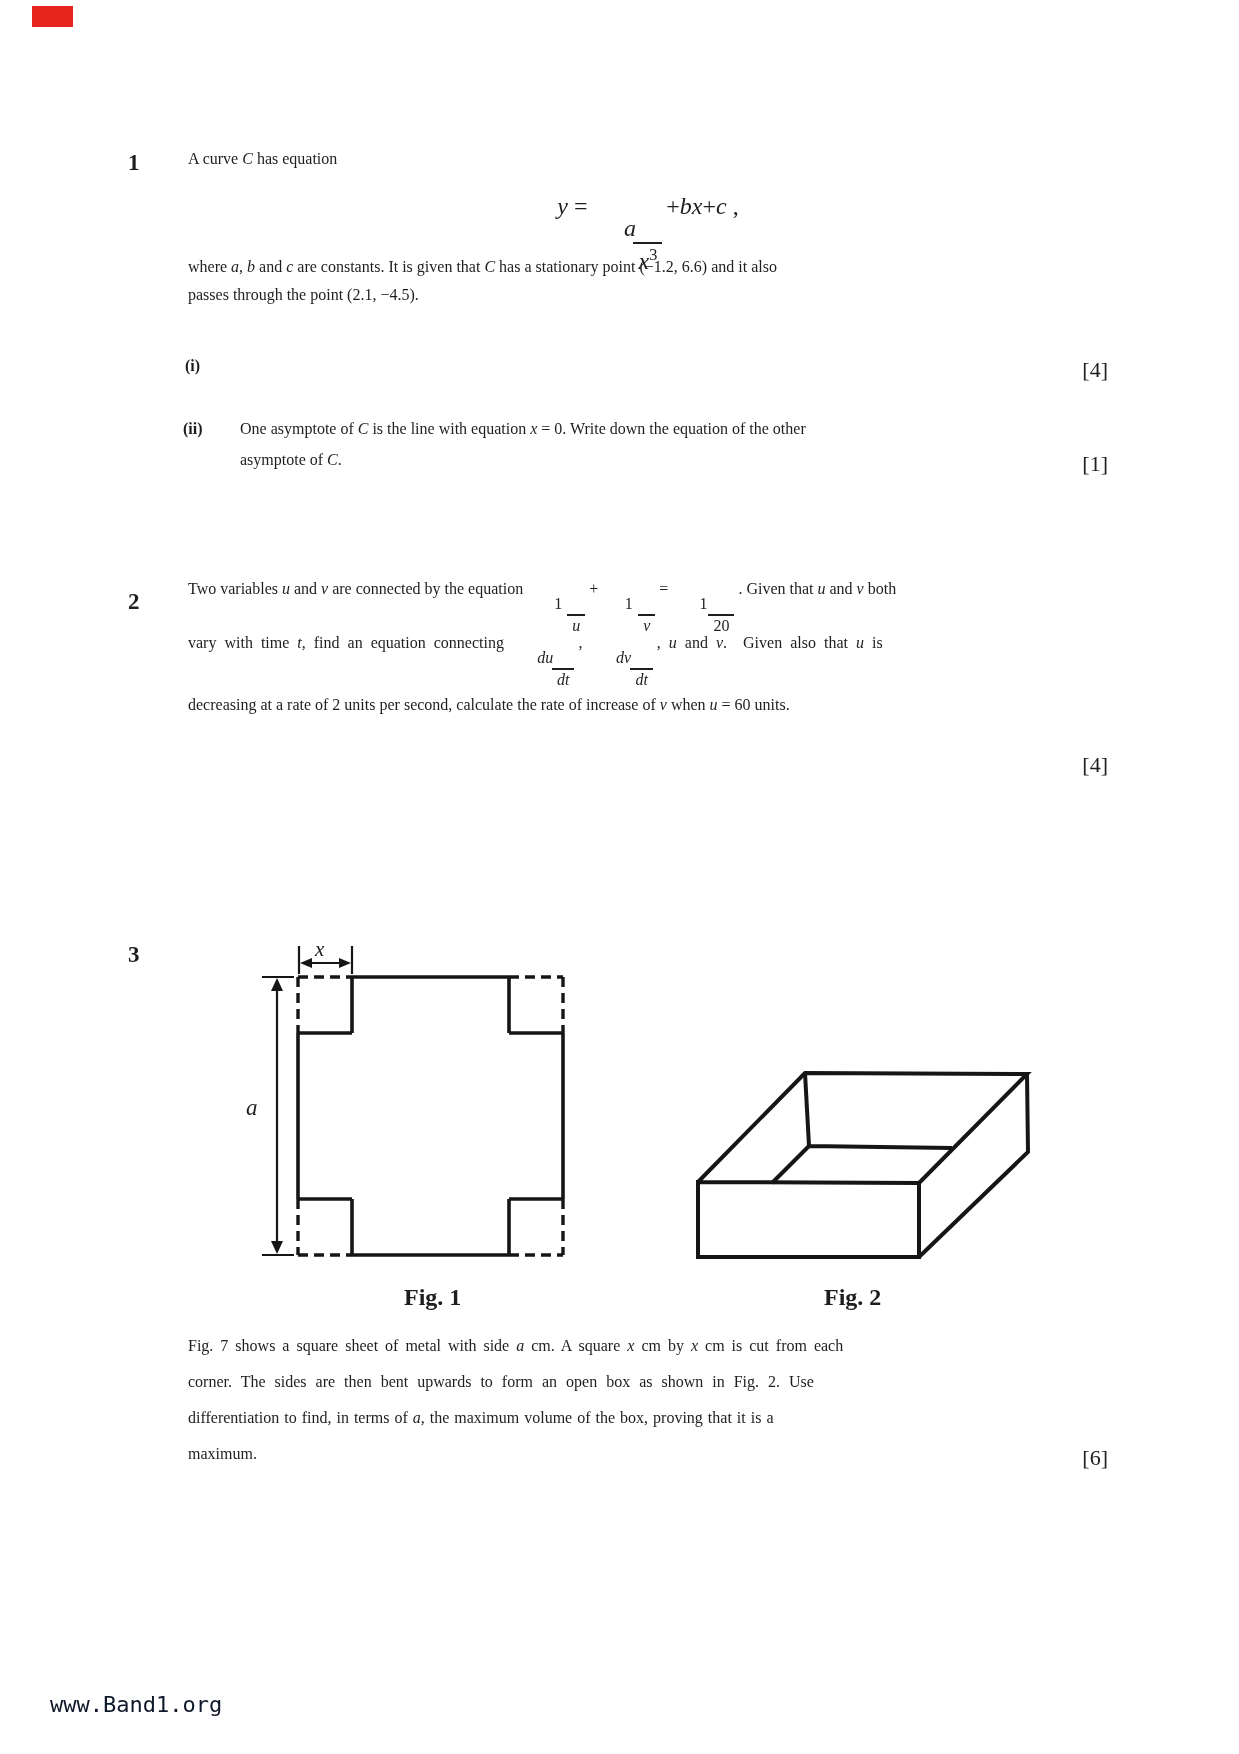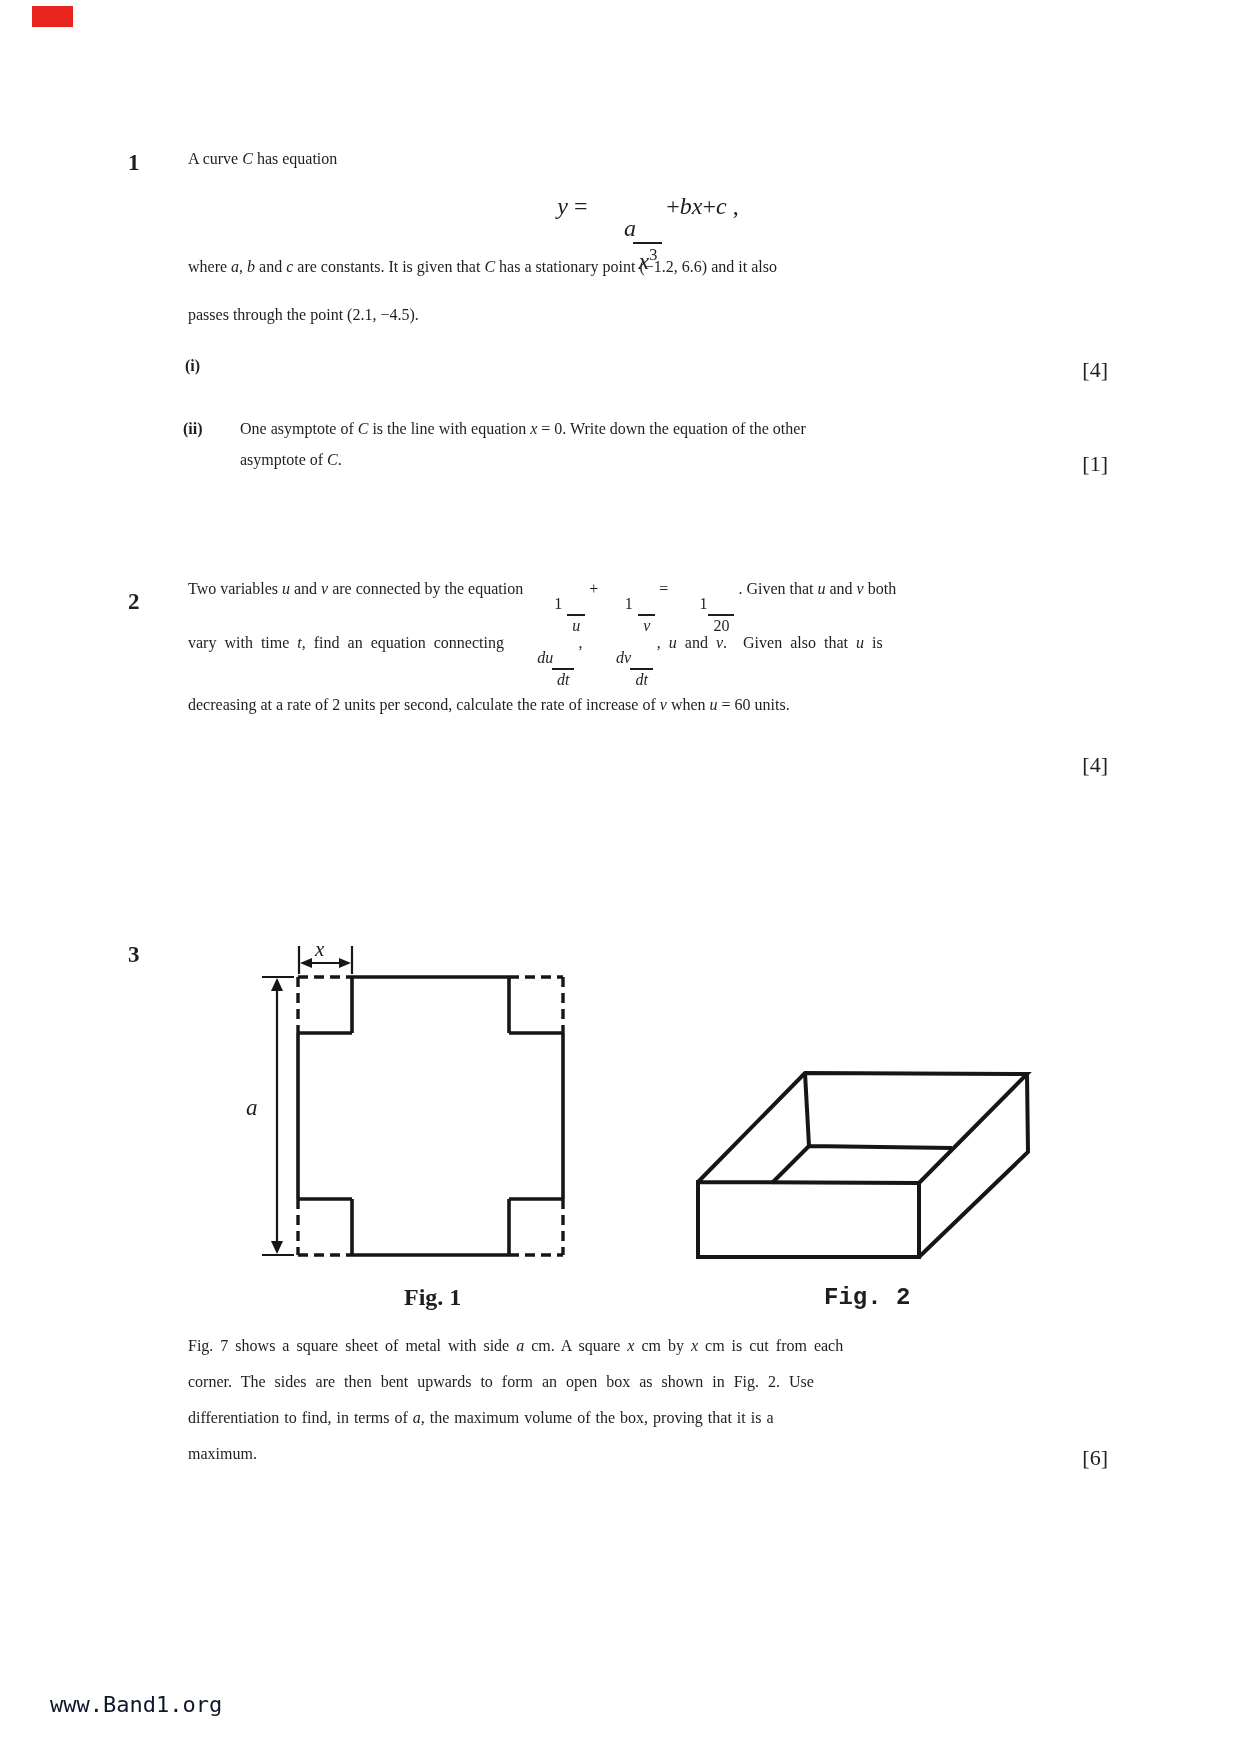--- a/index.html
+++ b/index.html
@@ -38,21 +38,21 @@
 
   <div class="red-mark"></div>
 
   <span class="t qnum" style="left:128px;top:149px;">1</span>
   <span class="t" style="left:188px;top:149px;"><span>A curve </span><i>C</i><span> has equation</span></span>
 
   <span class="t center eq" style="top:191px;"><i>y</i><span> = </span><span class="frac"><span class="num"><i>a</i></span><span class="den"><i>x</i><sup>3</sup></span></span><span>+</span><i>bx</i><span>+</span><i>c</i><span> ,</span></span>
 
   <span class="t" style="left:188px;top:257px;"><span>where </span><i>a</i><span>, </span><i>b</i><span> and </span><i>c</i><span> are constants. It is given that </span><i>C</i><span> has a stationary point </span><span>(−1.2, 6.6)</span><span> and it also</span></span>
 
-  <span class="t" style="left:188px;top:305px;"><span>passes through the point </span><span>(2.1, −4.5)</span><span>.</span></span>
+  <span class="t" style="left:188px;top:285px;"><span>passes through the point </span><span>(2.1, −4.5)</span><span>.</span></span>
 
   <span class="t marker" style="left:185px;top:356px;">(i)</span>
   <span class="t marks" style="top:356px;">[4]</span>
 
   <span class="t marker" style="left:183px;top:419px;">(ii)</span>
   <span class="t" style="left:240px;top:419px;"><span>One asymptote of </span><i>C</i><span> is the line with equation </span><i>x</i><span> = 0. Write down the equation of the other</span></span>
   <span class="t" style="left:240px;top:450px;"><span>asymptote of </span><i>C</i><span>.</span></span>
   <span class="t marks" style="top:450px;">[1]</span>
 
   <span class="t qnum" style="left:128px;top:588px;">2</span>
@@ -96,21 +96,21 @@
            M698,1182 L805,1073 L1027,1074 L919,1183
            M1027,1074 L1028,1152 L919,1257"></path>
       <path class="box" d="M805,1073 L809,1146 M809,1146 L952,1148 M809,1146 L772,1183"></path>
     </g>
   </svg>
 
   <span class="t fig-label" style="left:315px;top:936px;font-size:21px;">x</span>
   <span class="t fig-label" style="left:246px;top:1094px;font-size:23px;">a</span>
 
   <span class="caption" style="left:404px;top:1284px;">Fig. 1</span>
-  <span class="caption" style="left:824px;top:1284px;font-family:Liberation Mono, monospace;">Fig. 2</span>
+  <span class="caption" style="left:824px;top:1284px;">Fig. 2</span>
 
   <span class="t ws3" style="left:188px;top:1336px;"><span>Fig. 7 shows a square sheet of metal with side </span><i>a</i><span> cm. A square </span><i>x</i><span> cm by </span><i>x</i><span> cm is cut from each</span></span>
   <span class="t ws5" style="left:188px;top:1372px;"><span>corner. The sides are then bent upwards to form an open box as shown in Fig. 2. Use</span></span>
   <span class="t ws1" style="left:188px;top:1408px;"><span>differentiation to find, in terms of </span><i>a</i><span>, the maximum volume of the box, proving that it is a</span></span>
   <span class="t" style="left:188px;top:1444px;"><span>maximum.</span></span>
   <span class="t marks" style="top:1444px;">[6]</span>
 
   <span class="footer">www.Band1.org</span>
 
 </div>

